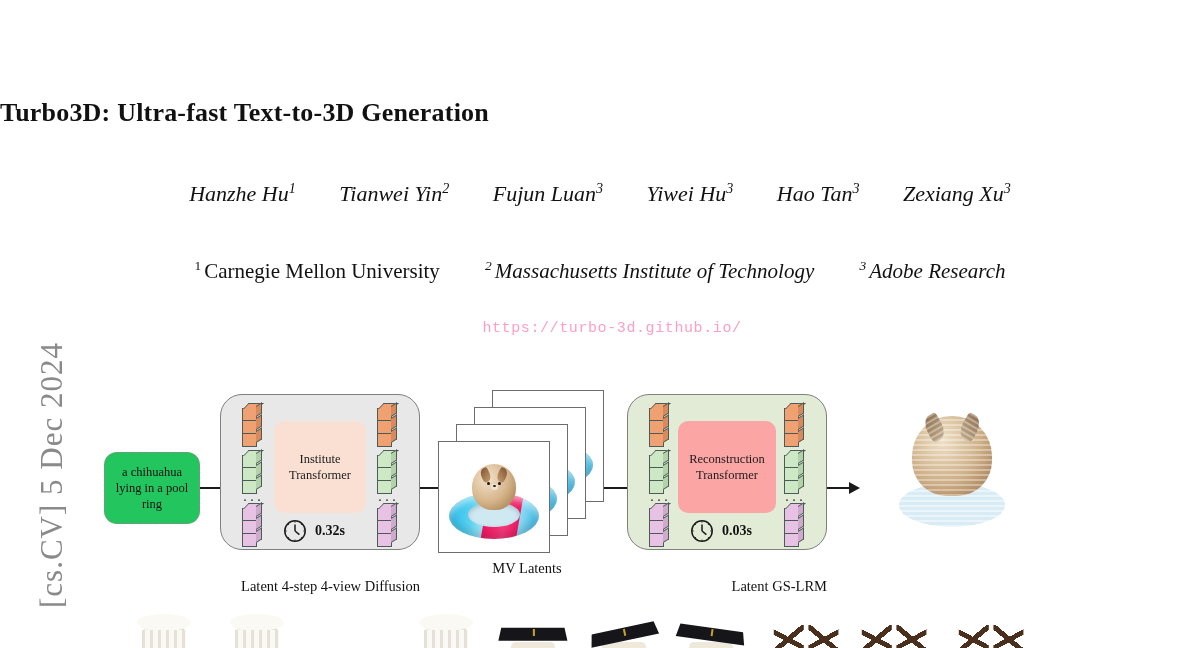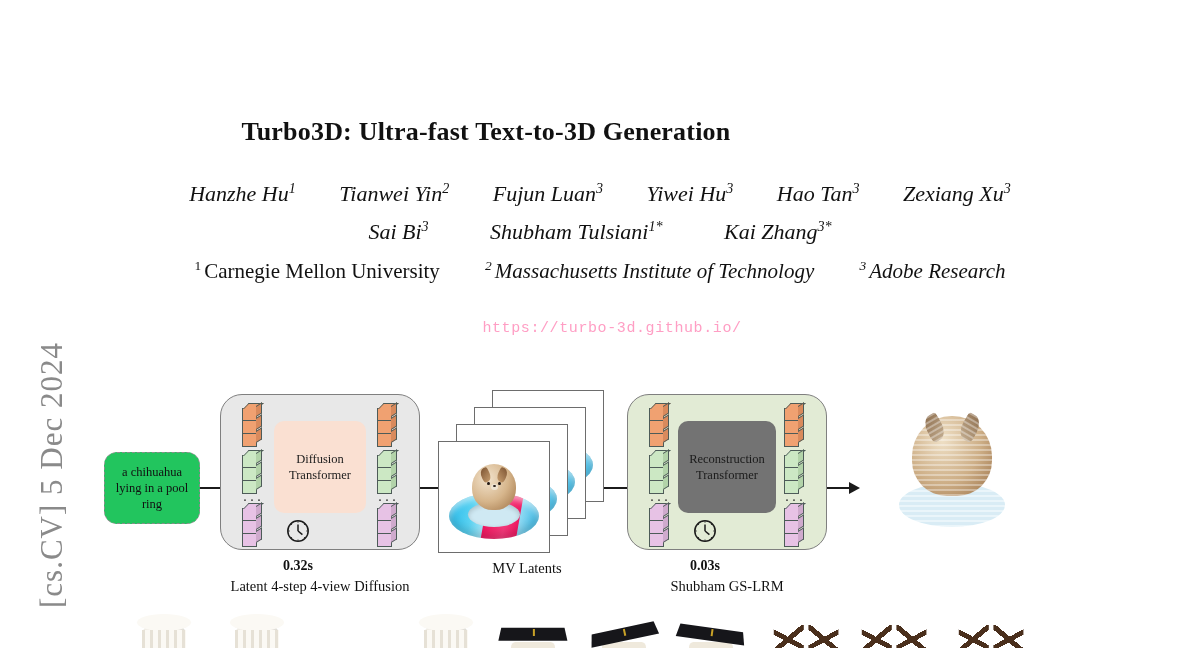--- a/index.html
+++ b/index.html
@@ -17,23 +17,22 @@
     width:340px; text-align:left;
     transform:rotate(-90deg); transform-origin:center center;
     font-family:"Liberation Serif", serif;
     font-size:31px; letter-spacing:1px; color:#8a8a8a;
     white-space:nowrap;
   }
 
   
   #paper-title{
     position:absolute; left:0; top:98px; width:972px;
-    text-align:center; font-size:26px; font-weight:bold;
+    text-align:left; font-size:26px; font-weight:bold;
     letter-spacing:.2px;
-    margin-top:19px;
   }
   #author-block{
     position:absolute; left:0; top:172px; width:1200px;
     text-align:center; font-size:22px; line-height:33px;
   }
   .author-row{ white-space:nowrap;font-style:italic; }
   .author{ display:inline-block; }
   .author + .author{ margin-left:38px; }
   .row2 .author + .author{ margin-left:56px; }
   sup{ font-size:.64em; vertical-align:super; }
@@ -81,21 +80,21 @@
     background:#e8e8e8; }
   #stage-recon{ left:627px; top:16px; width:200px; height:156px;
     background:#e2ebd5; }
 
   .stage-core{
     position:absolute; border-radius:10px;
     display:flex; flex-direction:column; align-items:center; justify-content:center;
     text-align:center; font-size:12.5px; line-height:16px; color:#1b1b1b;
   }
   #core-diffusion{ left:53px; top:26px; width:92px; height:92px; background:#fae0d2; }
-  #core-recon{ left:50px; top:26px; width:98px; height:92px; background:#737373; }
+  #core-recon{ left:50px; top:26px; width:98px; height:92px; background:#fca5a5; }
 
   
   .token-col{ position:absolute; width:28px; }
   .cube-stack{ position:relative; width:22px; margin:0 auto; }
   .cube{
     position:relative; width:15px; height:13px;
     border:1.1px solid #4d5b58; border-top:none;
   }
   .cube:first-child{ border-top:1.1px solid #4d5b58; }
   .stack-top{
@@ -115,28 +114,28 @@
   .c-green  .stack-side{ background:#b2d3a9; }
   .c-pink   .stack-side{ background:#cfaacd; }
   .ellipsis-dots{
     text-align:center; font-size:15px; letter-spacing:2px;
     color:#3a3a3a; line-height:12px; height:14px;
   }
   .gap{ height:8px; }
 
   
   .timing{
-    position:absolute; display:flex; align-items:center; gap:15px;flex-direction:column;
+    position:absolute; display:flex; align-items:center; gap:8px;
   }
   .clock{ width:24px; height:24px; }
   .timing-val{ font-size:14px; font-weight:bold; }
 
   
   .stage-caption{
-    position:absolute; text-align:center; font-size:14.5px; white-space:nowrap;
+    position:absolute; text-align:right; font-size:14.5px; white-space:nowrap;
   }
 
   
   #mv-stack{ position:absolute; left:437px; top:12px; width:170px; height:165px; }
   .mv-card{
     position:absolute; width:112px; height:112px;
     border:1.4px solid #6d6d6d; background:#fff; overflow:hidden;
   }
   .mv-card .shot{ position:absolute; inset:0; }
   #mv-caption{ position:absolute; left:437px; top:182px; width:180px;
@@ -274,25 +273,20 @@
 
 <div id="author-block">
   <div class="author-row row1">
     <span class="author"><span>Hanzhe Hu</span><sup>1</sup></span>
     <span class="author"><span>Tianwei Yin</span><sup>2</sup></span>
     <span class="author"><span>Fujun Luan</span><sup>3</sup></span>
     <span class="author"><span>Yiwei Hu</span><sup>3</sup></span>
     <span class="author"><span>Hao Tan</span><sup>3</sup></span>
     <span class="author"><span>Zexiang Xu</span><sup>3</sup></span>
   </div>
-  <div class="author-row row2">
-    <span class="author"><span>Sai Bi</span><sup>3</sup></span>
-    <span class="author"><span>Shubham Tulsiani</span><sup>1*</sup></span>
-    <span class="author"><span>Kai Zhang</span><sup>3*</sup></span>
-  </div>
 </div>
 
 <div id="affil-block">
   <span class="affil"><sup>1</sup><span>Carnegie Mellon University</span></span>
   <span class="affil"><sup>2</sup><span>Massachusetts Institute of Technology</span></span>
   <span class="affil"><sup>3</sup><span>Adobe Research</span></span>
 </div>
 
 <a id="project-url" href="#">https://turbo-3d.github.io/</a>
 
@@ -339,21 +333,21 @@
         <div class="cube">
             <span class="stack-side"></span>
           </div>
         <div class="cube">
             <span class="stack-side"></span>
           </div>
       </div>
     </div>
 
     <div id="core-diffusion" class="stage-core">
-      <span>Diffusion</span>
+      <span>Institute</span>
       <span>Transformer</span>
     </div>
 
     <div class="token-col" style="left:153px; top:13px;">
       <div class="cube-stack c-orange">
         <div class="cube">
             <span class="stack-top"></span>
             <span class="stack-side"></span>
           </div>
         <div class="cube">
@@ -567,21 +561,21 @@
           <circle cx="2.9" cy="12" r=".7" fill="#1b1b1b"></circle>
         <circle cx="18.5" cy="5.5" r=".6" fill="#1b1b1b"></circle>
           <circle cx="18.5" cy="18.5" r=".6" fill="#1b1b1b"></circle>
         <circle cx="5.5" cy="18.5" r=".6" fill="#1b1b1b"></circle>
           <circle cx="5.5" cy="5.5" r=".6" fill="#1b1b1b"></circle>
       </svg>
       <span class="timing-val">0.03s</span>
     </div>
   </div>
 
-  <div class="stage-caption" style="left:627px; top:200px; width:200px;">Shubham GS-LRM</div>
+  <div class="stage-caption" style="left:627px; top:200px; width:200px;">Latent GS-LRM</div>
 
   <div class="conn" style="left:827px; top:109px; width:24px;"></div>
   <div class="arrowhead" style="left:849px; top:104px;"></div>
 
   <div id="gs-output">
     <div class="splat-ring"></div>
     <div class="splat-dog">
         <div class="splat-ear l"></div>
         <div class="splat-ear r"></div>
       </div>

